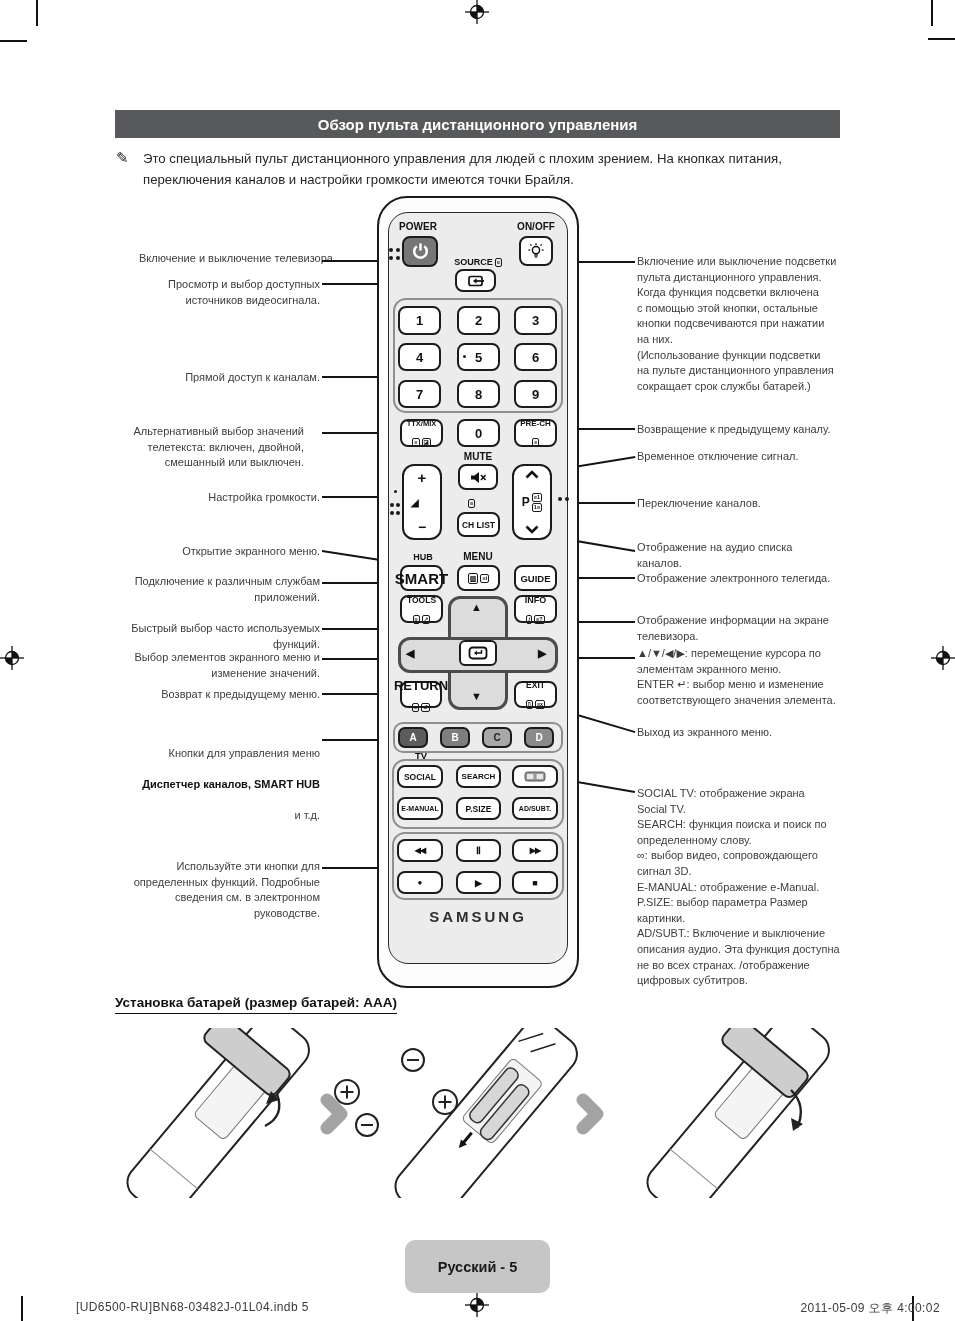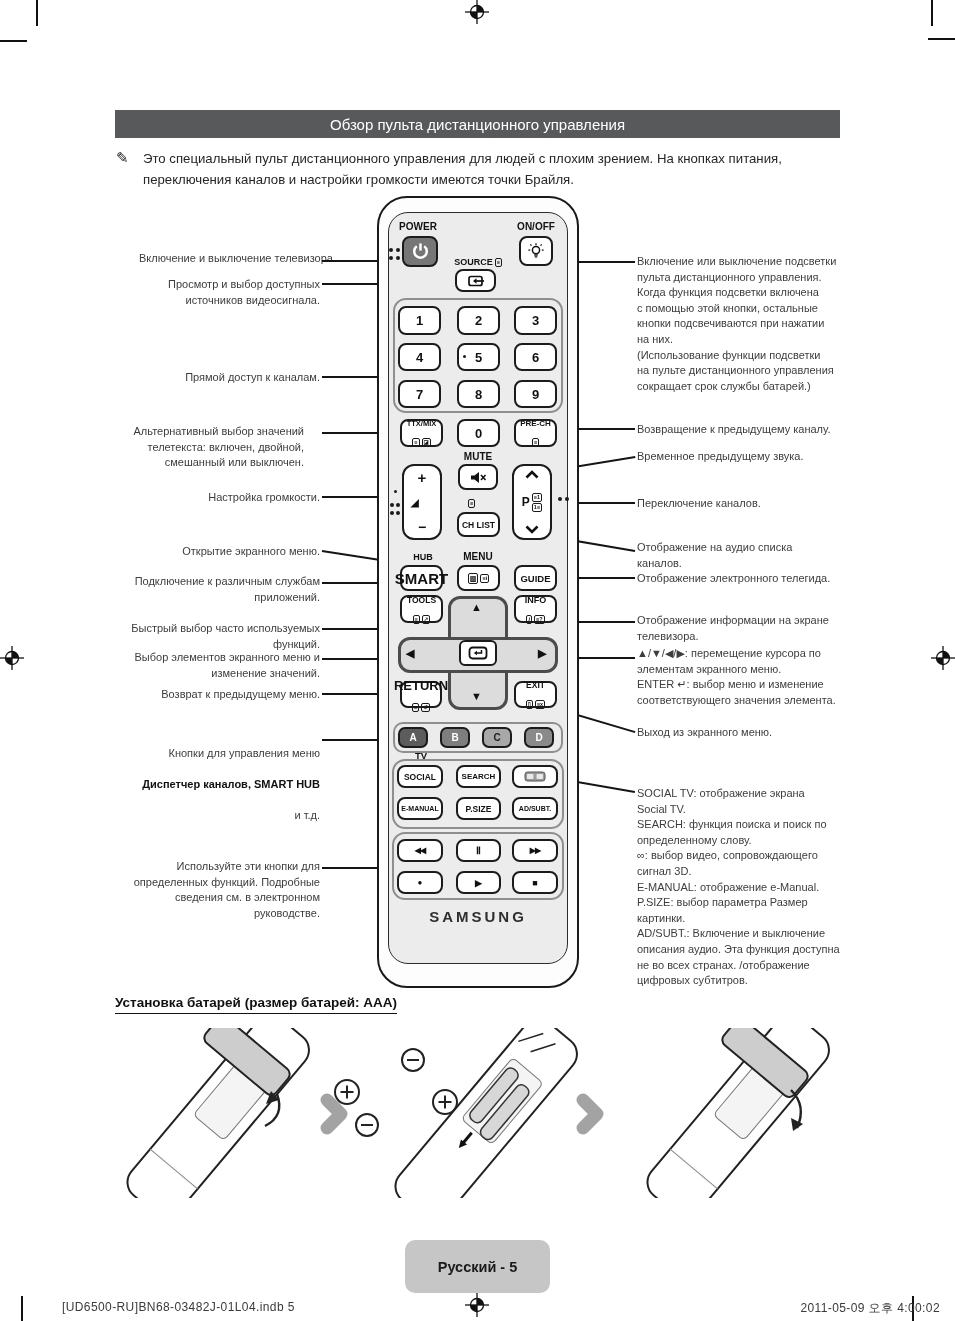--- a/index.html
+++ b/index.html
@@ -1,21 +1,21 @@
 <!DOCTYPE html>
 <html><head>
 <meta charset="utf-8">
 <style>
   *{margin:0;padding:0;box-sizing:border-box}
   html,body{background:#fff}
   #page{position:relative;width:955px;height:1321px;background:#fff;overflow:hidden;
         font-family:"Liberation Sans",sans-serif;color:#222}
   .abs{position:absolute}
   .hdr{position:absolute;left:115px;top:110px;width:725px;height:28px;background:#58595b;
-       color:#fff;font-weight:normal;font-size:15px;display:flex;align-items:center;justify-content:center}
+       color:#fff;font-weight:bold;font-size:15px;display:flex;align-items:center;justify-content:center}
   .intro{position:absolute;left:143px;top:148px;width:692px;font-size:13.2px;line-height:21px;color:#262626}
   .note{position:absolute;left:116px;top:149px;font-size:15px;color:#222}
   .ann{position:absolute;font-size:11px;line-height:15.6px;color:#3d3d3d;white-space:pre-line}
   .annL{text-align:right}
   .line{position:absolute;height:1.7px;background:#151515;transform-origin:0 50%}
   .btn{position:absolute;background:#fff;border:2px solid #1b1b1b;border-radius:8px;
        display:flex;align-items:center;justify-content:center;font-weight:bold;color:#111;text-align:center}
   .col{flex-direction:column;gap:10px}
   .grp{position:absolute;border:2.5px solid #8f8f8f;border-radius:13px}
   .lbl{position:absolute;font-weight:bold;color:#111;text-align:center}
@@ -107,21 +107,21 @@
   <div class="ann" style="left:637px;top:254px;width:220px">Включение или выключение подсветки
 пульта дистанционного управления.
 Когда функция подсветки включена
 с помощью этой кнопки, остальные
 кнопки подсвечиваются при нажатии
 на них.
 (Использование функции подсветки
 на пульте дистанционного управления
 сокращает срок службы батарей.)</div>
   <div class="ann" style="left:637px;top:422px;width:220px">Возвращение к предыдущему каналу.</div>
-  <div class="ann" style="left:637px;top:449px;width:220px">Временное предыдущему звука.</div>
+  <div class="ann" style="left:637px;top:449px;width:220px">Временное отключение сигнал.</div>
   <div class="ann" style="left:637px;top:496px;width:220px">Переключение каналов.</div>
   <div class="ann" style="left:637px;top:540px;width:220px">Отображение на аудио списка
 каналов.</div>
   <div class="ann" style="left:637px;top:571px;width:220px">Отображение электронного телегида.</div>
   <div class="ann" style="left:637px;top:613px;width:220px">Отображение информации на экране
 телевизора.</div>
   <div class="ann" style="left:637px;top:646px;width:220px">▲/▼/◀/▶: перемещение курсора по
 элементам экранного меню.
 ENTER ↵: выбор меню и изменение
 соответствующего значения элемента.</div>
@@ -410,16 +410,16 @@
       </g>
       <g transform="translate(650,30) rotate(40)">
         <rect x="-46" y="-16" width="92" height="32" rx="7" fill="#cdcdcd" stroke="#222" stroke-width="2"></rect>
       </g>
       <path d="M676,62 q16,16 6,38" fill="none" stroke="#222" stroke-width="2.4"></path>
       <path d="M688,96 l-10,7 l-2,-13 Z" fill="#222"></path>
     </g>
   </svg>
 
   <div class="badge">Русский - 5</div>
-  <div class="print" style="left:62px">[UD6500-RU]BN68-03482J-01L04.indb   5</div>
+  <div class="print" style="left:76px">[UD6500-RU]BN68-03482J-01L04.indb   5</div>
   <div class="print" style="right:15px;width:250px;text-align:right">2011-05-09   오후 4:00:02</div>
 
 </div>
 
 </body></html>

